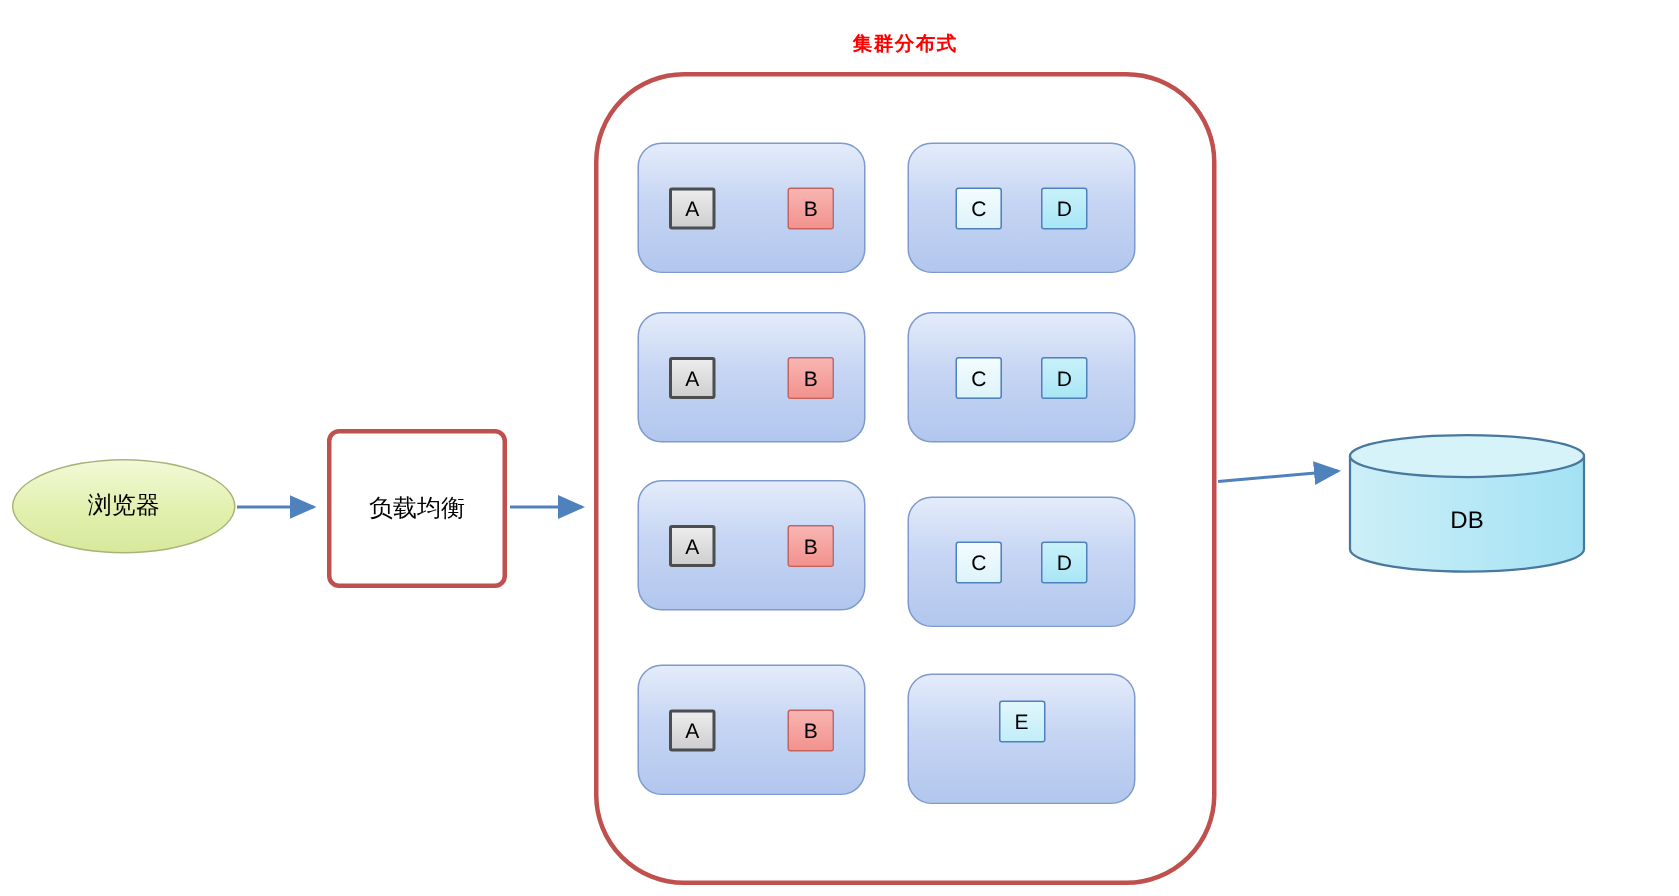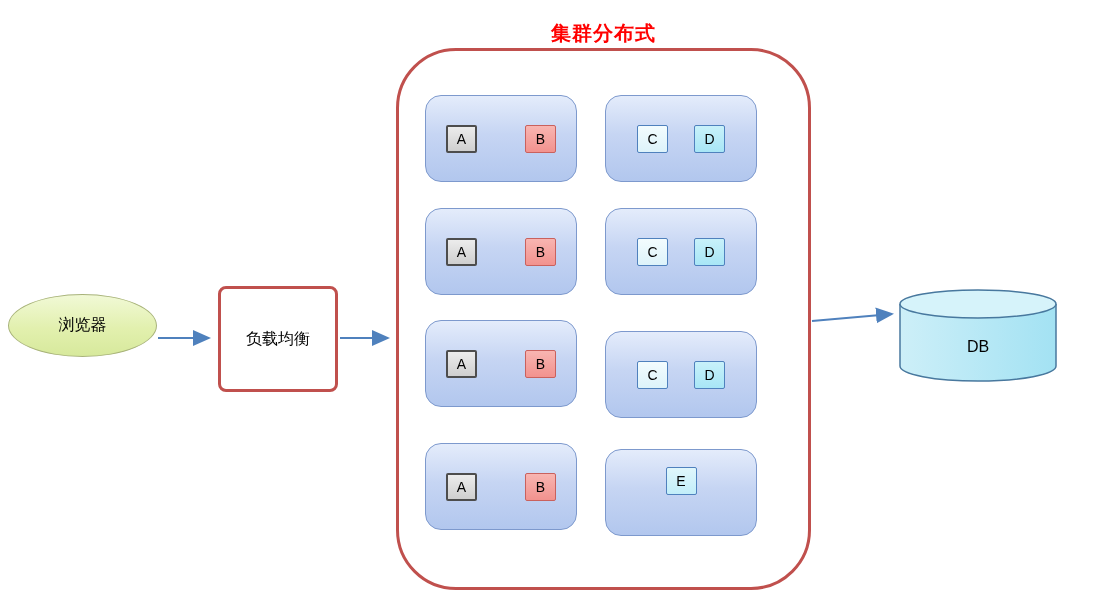--- a/index.html
+++ b/index.html
@@ -12,21 +12,21 @@
     position: relative;
     width: 1119px;
     height: 597px;
     background: #ffffff;
     overflow: hidden;
   }
   .abs { position: absolute; }
 
   
   .browser-ellipse {
-    left: 8px; top: 294px;
+    left: 8px; top: 306px;
     width: 149px; height: 63px;
     border-radius: 50%;
     background: linear-gradient(to bottom, #f1f9d6 0%, #e2f0ae 55%, #d7e99c 100%);
     border: 1px solid #a8b37a;
     display: flex; align-items: center; justify-content: center;
     font-size: 16px; color: #000;
     box-sizing: border-box;
   }
 
   
@@ -48,21 +48,21 @@
     border-radius: 60px;
     background: #ffffff;
     border: 3px solid #c0504d;
     box-sizing: border-box;
   }
   .cluster-title {
     left: 396px; top: 20px;
     width: 415px;
     text-align: center;
     color: #ff0000;
-    font-size: 20px;
+    font-size: 13px;
     font-weight: bold;
     letter-spacing: 1px;
   }
 
   
   .node {
     width: 152px; height: 87px;
     border-radius: 16px;
     background: linear-gradient(to bottom, #e4ecfb 0%, #c6d5f3 45%, #b2c7ee 100%);
     border: 1px solid #7d99cd;

